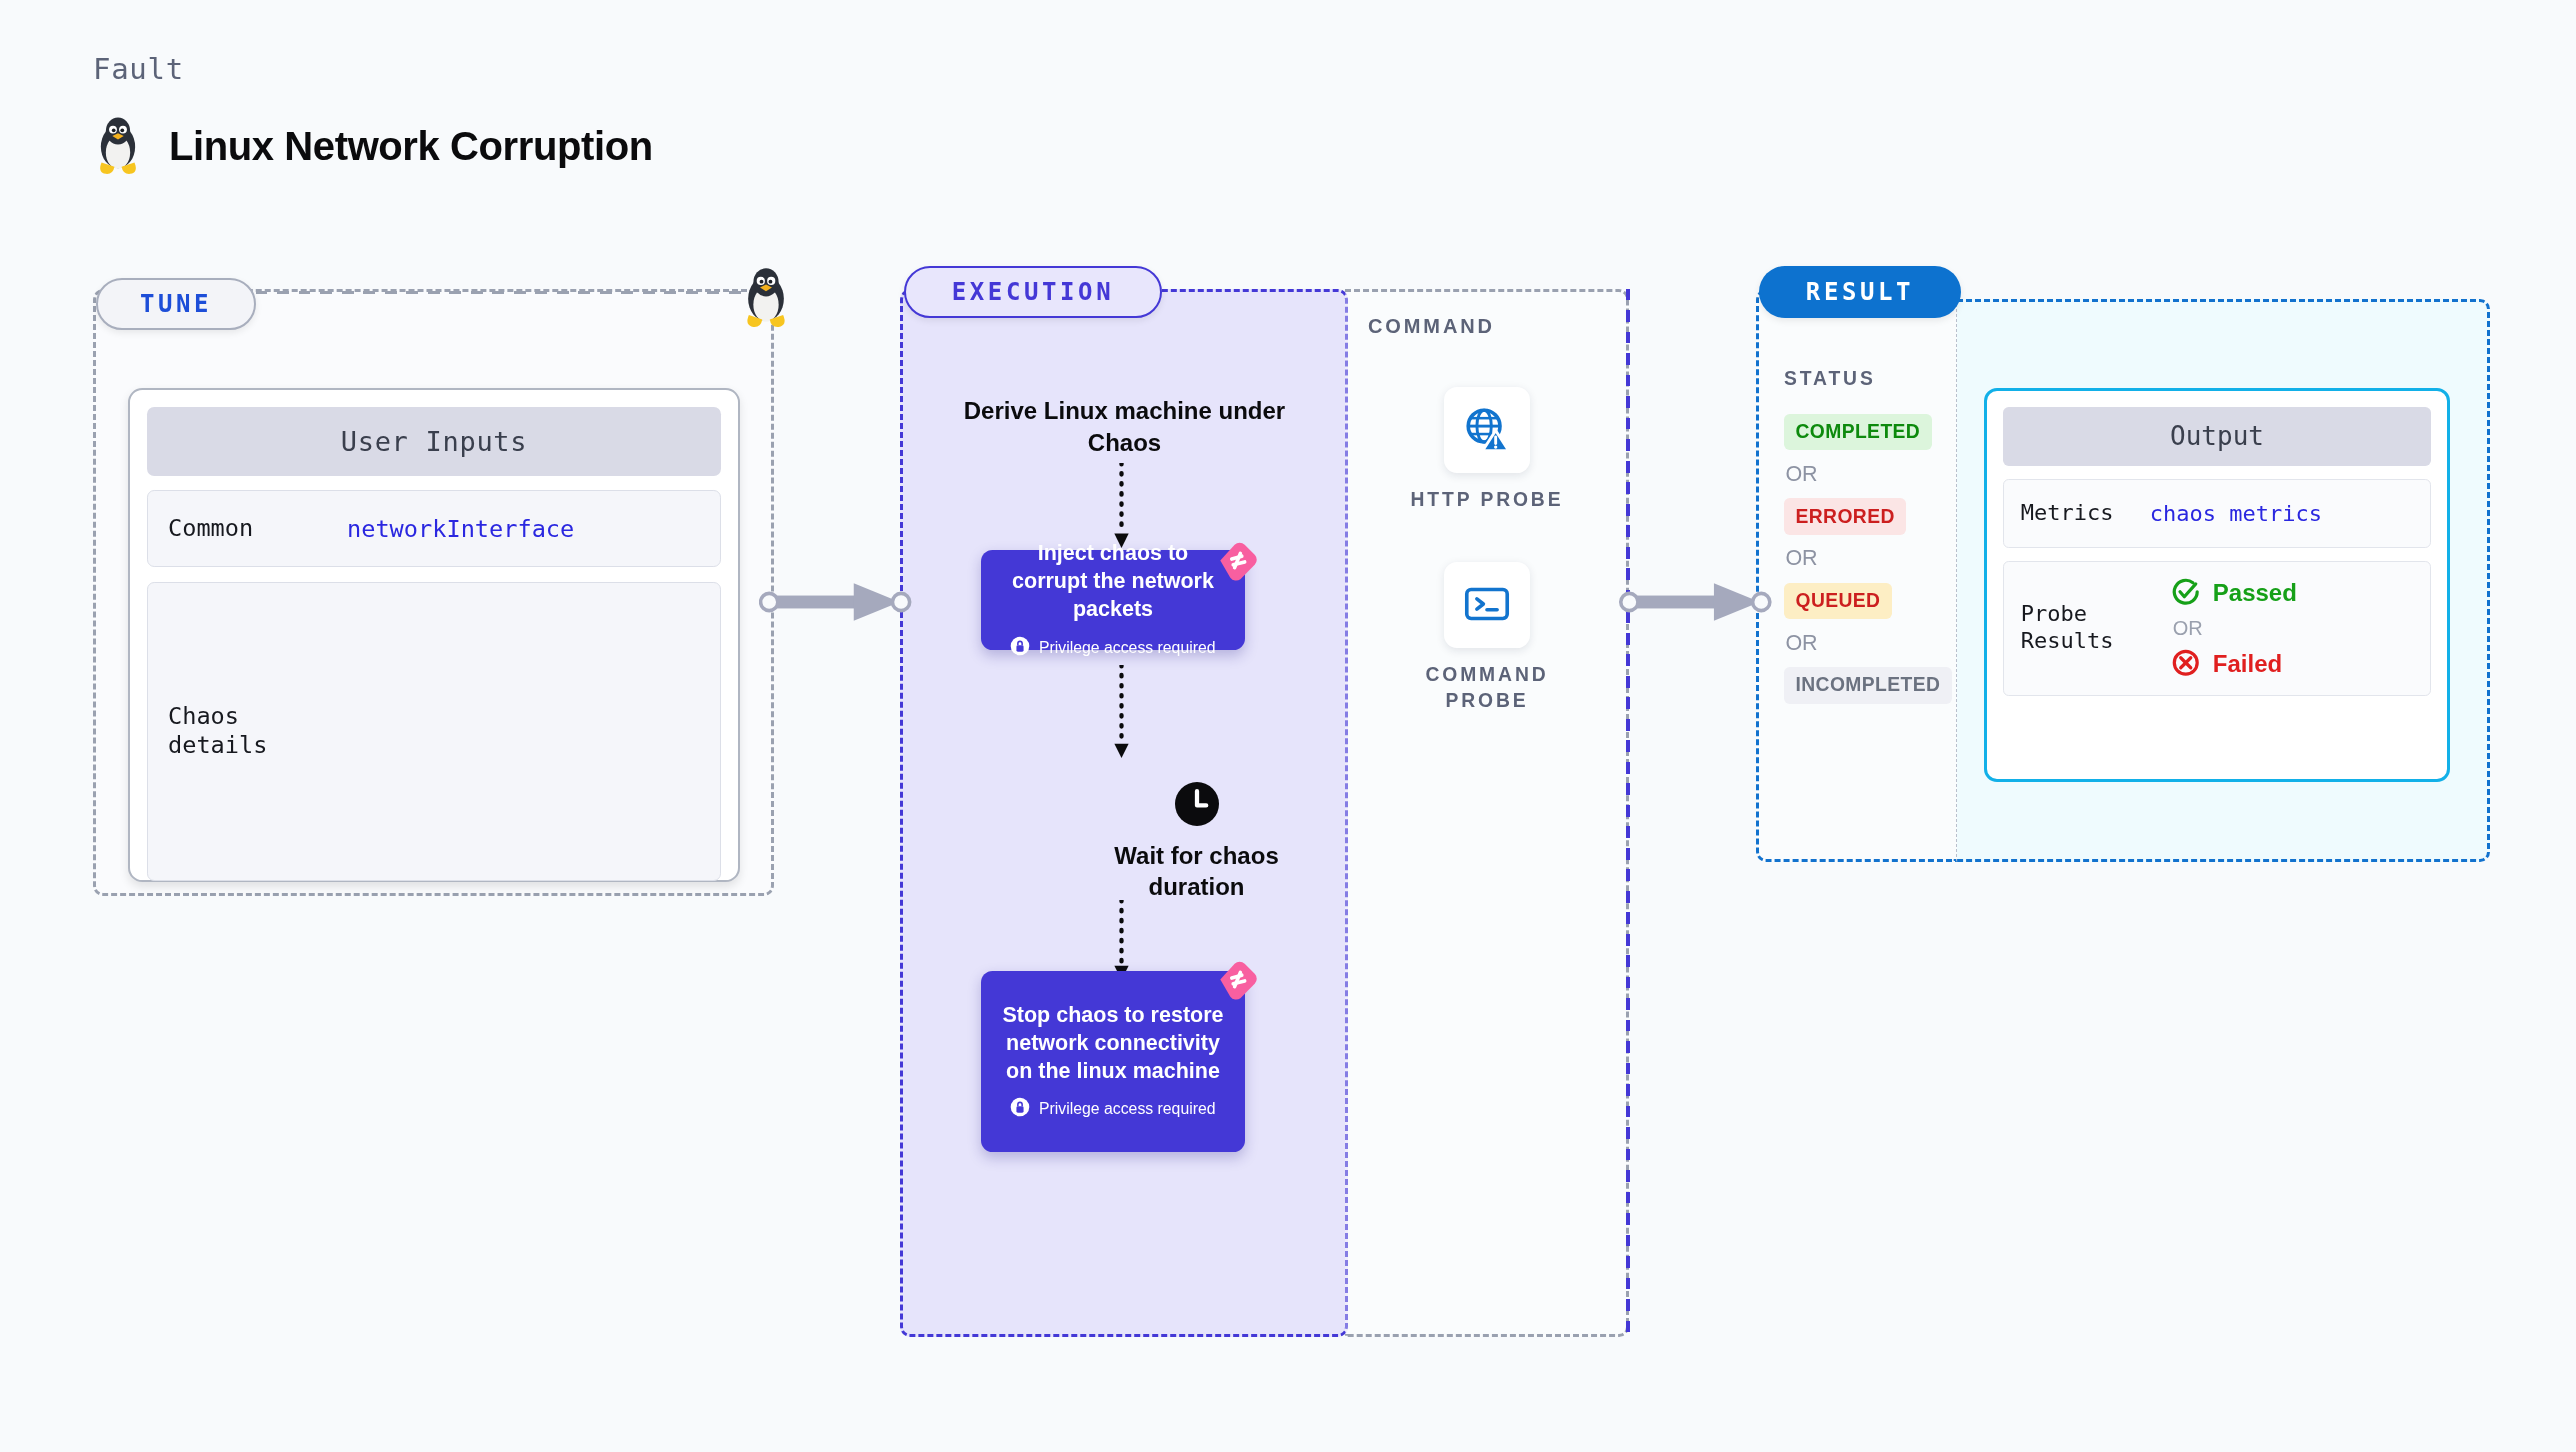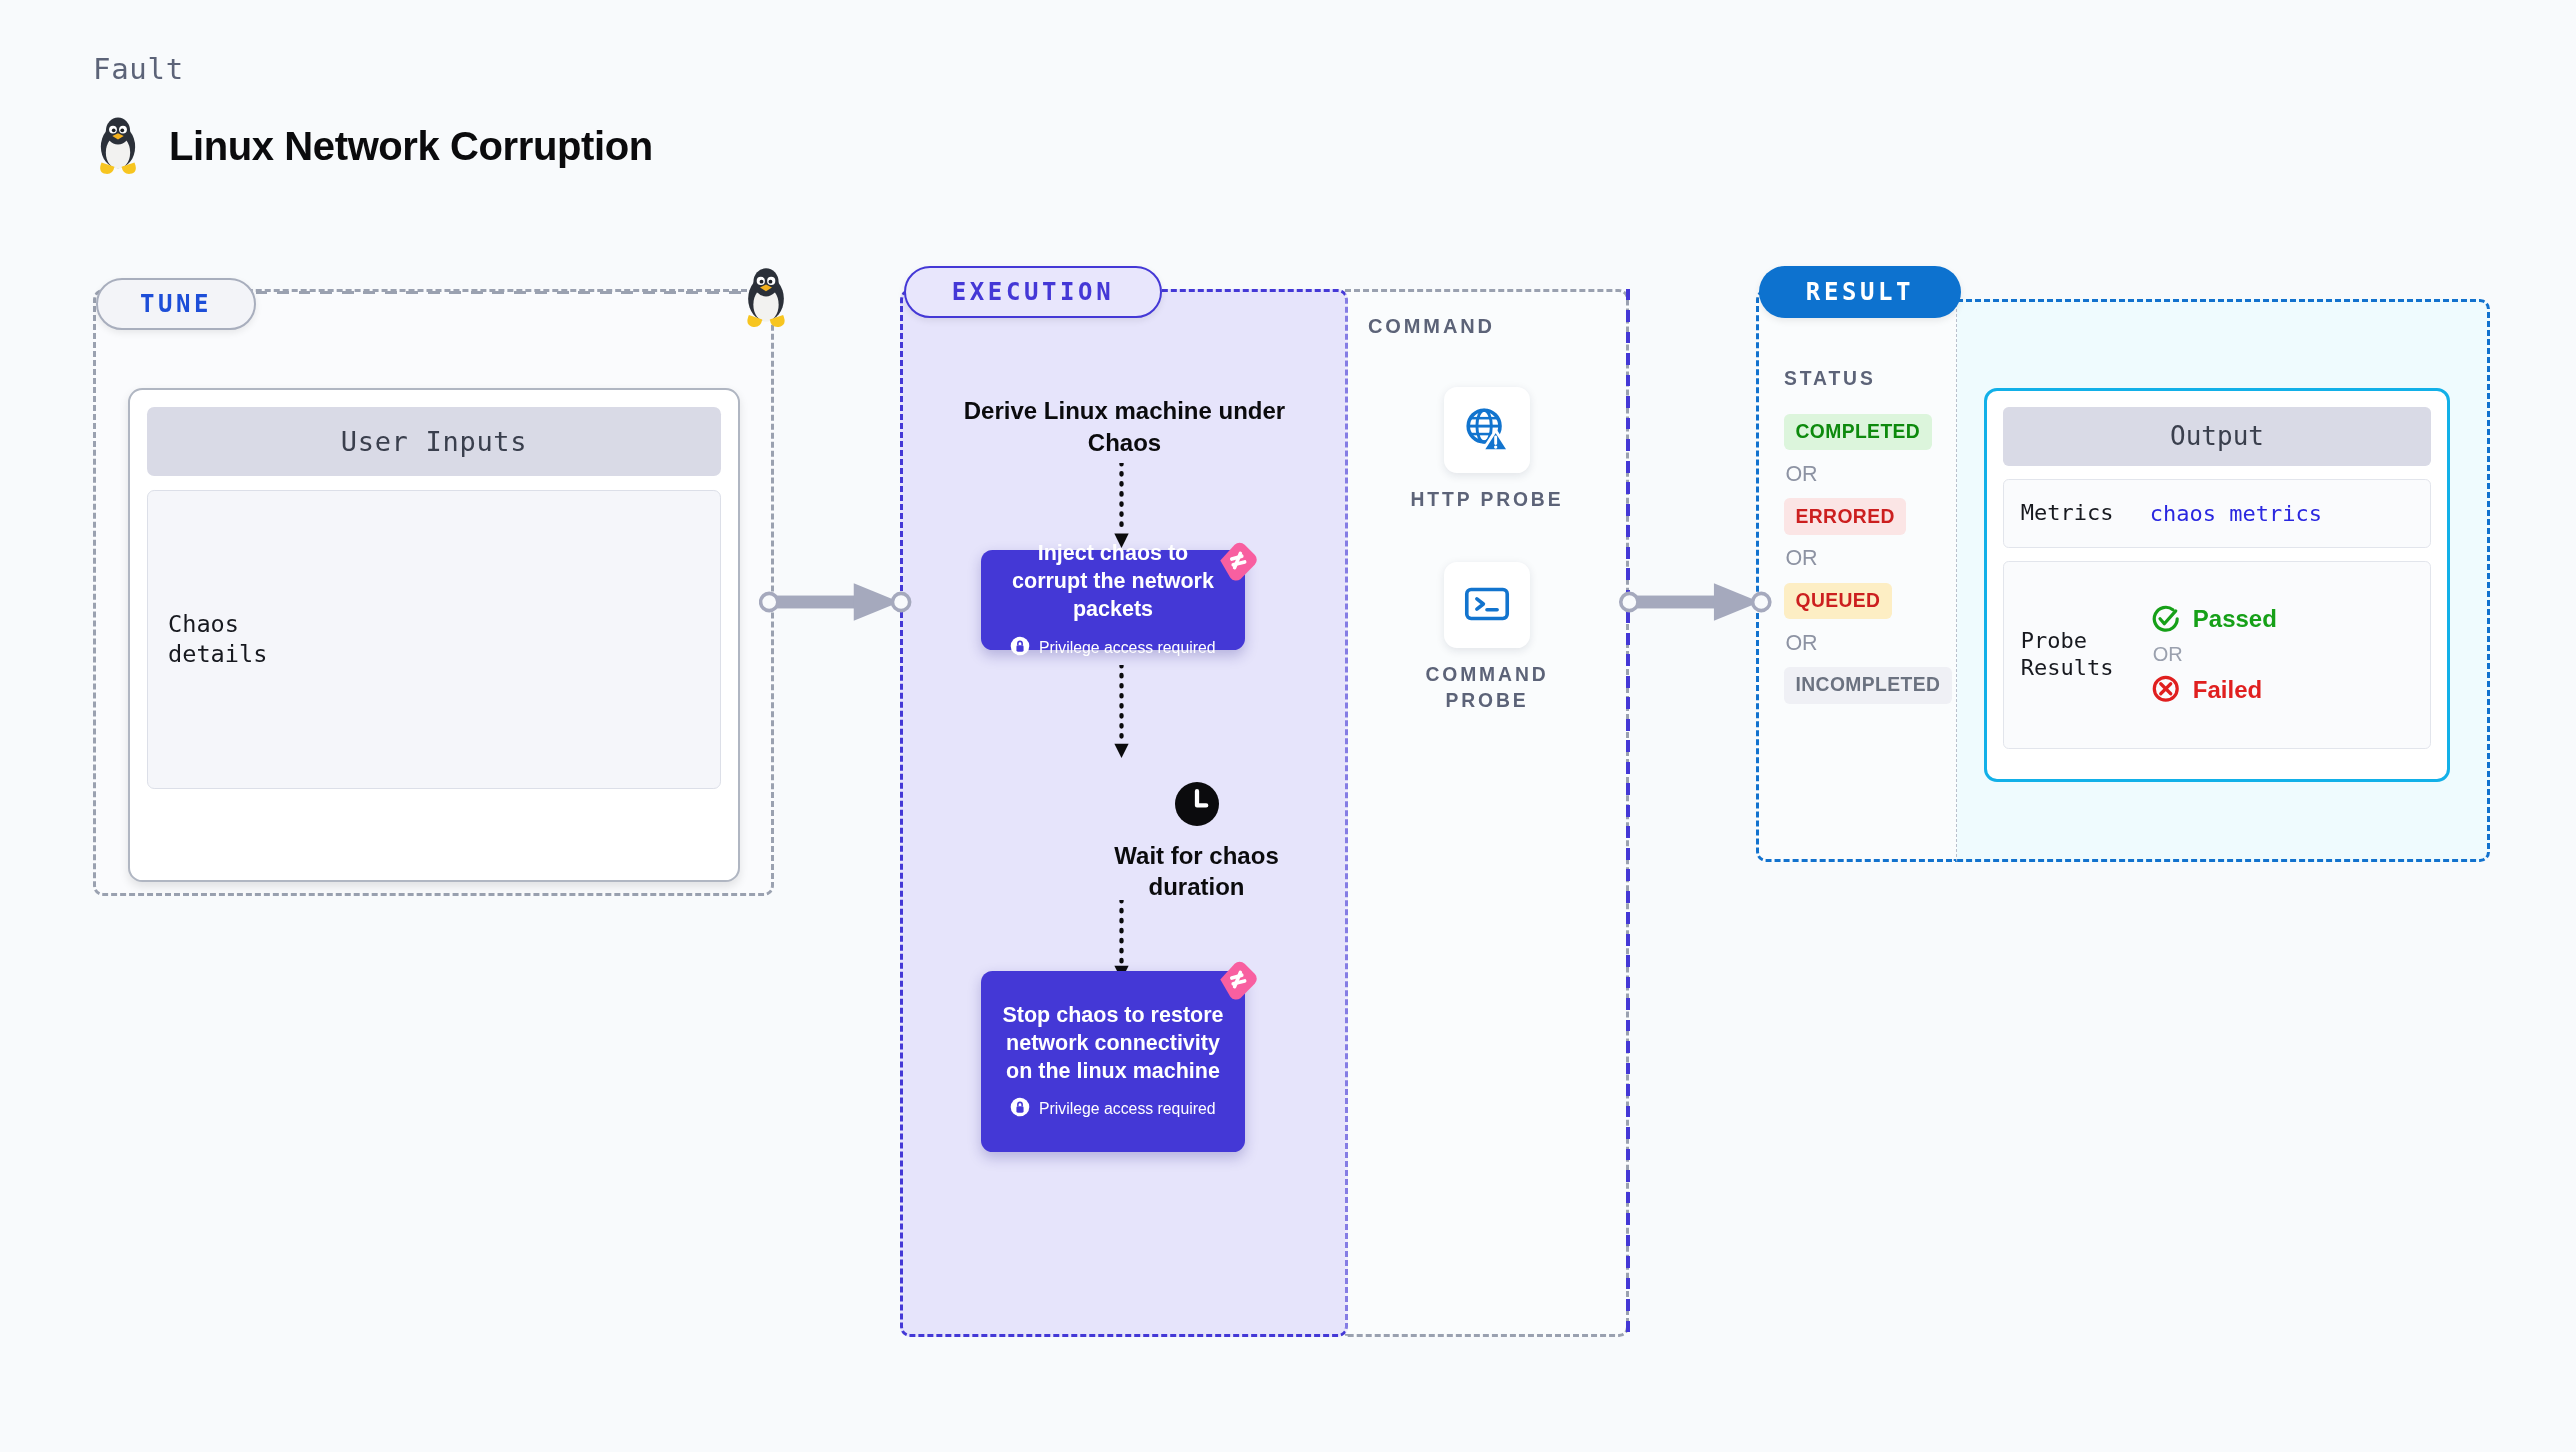--- a/index.html
+++ b/index.html
@@ -210,21 +210,21 @@
   }
   .out-row-label {
     font-family: "DejaVu Sans Mono", monospace;
     font-size: 22px; color: #17191f; width: 129px; flex: none; line-height: 1.22;
   }
   .out-metric-val {
     font-family: "DejaVu Sans Mono", monospace;
     font-size: 22px; color: #2a27e0;
   }
   .row-metrics { height: 69px; }
-  .row-probe { height: 188px; }
+  .row-probe { height: 135px; gap: 20px; }
   .pr-col { display: flex; flex-direction: column; gap: 7.2px; }
   .pr-line { display: flex; align-items: center; gap: 11.5px; }
   .pr-pass { font-size: 24px; font-weight: 700; color: #16a018; }
   .pr-fail { font-size: 24px; font-weight: 700; color: #e01f1f; }
   .pr-or { font-size: 20px; color: #9aa0ae; margin-left: 2.9px; }
 </style>
 </head>
 <body>
 
 <div class="stage">
@@ -271,20 +271,26 @@
         <circle cx="41" cy="21" r="2.6" fill="#1b1e24"></circle>
       <path d="M27 29 L35 25 L43 29 L35 34 Z" fill="#f2b01e"></path>
       <path d="M12 66 Q6 80 18 82 Q28 83 30 72 Z" fill="#f7c520"></path>
       <path d="M58 66 Q64 80 52 82 Q42 83 40 72 Z" fill="#f7c520"></path>
     </svg>
   </div>
 
   <div class="ui-card">
     <div class="ui-head">User Inputs</div>
 
+    <div class="ui-row row-common">
+      <div class="ui-row-label">Common</div>
+      <div class="ui-row-values">
+        <div class="ui-val">networkInterface</div>
+      </div>
+    </div>
 
     <div class="ui-row row-chaos">
       <div class="ui-row-label">Chaos details</div>
     </div>
   </div>
 
   <div class="conn" style="left:759px; top:559px; width:158px;">
     <svg width="158" height="86" viewBox="0 0 220 120">
       <g>
         <rect x="14" y="51" width="130" height="18" fill="#a5a9bd"></rect>

